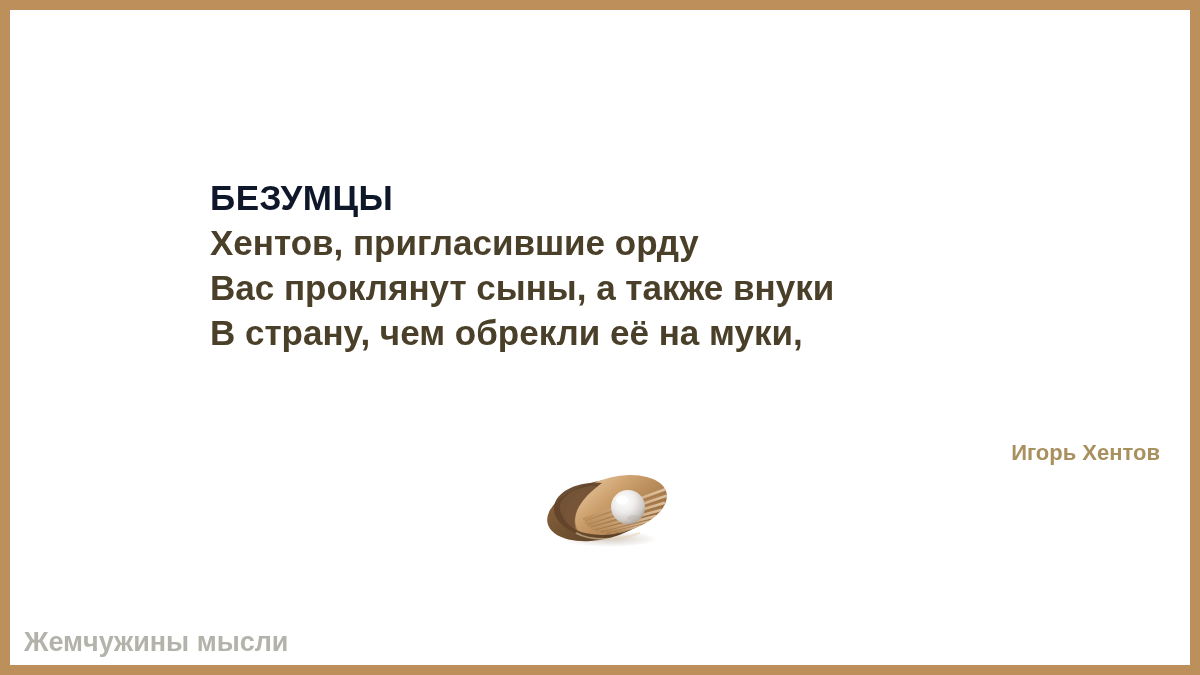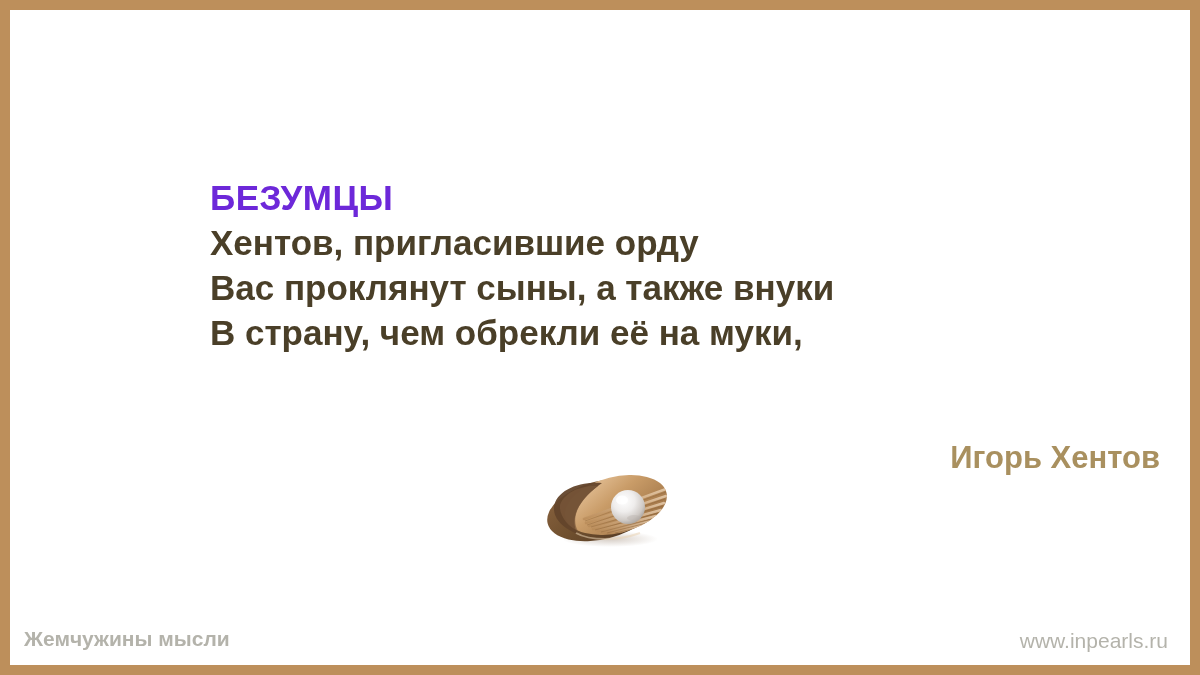--- a/index.html
+++ b/index.html
@@ -26,40 +26,40 @@
   .poem {
     position: absolute;
     left: 200px;
     top: 165px;
     width: 960px;
   }
 
   .poem-title {
     font-size: 35px;
     font-weight: bold;
-    color: #6d28d9;
+    color: #0f172a;
     line-height: 45px;
     letter-spacing: 0.5px;
     white-space: pre;
   }
 
   .poem-line {
     font-size: 35px;
     font-weight: bold;
     color: #4a3f28;
     line-height: 45px;
     white-space: pre;
   }
 
   
   .author {
     position: absolute;
     right: 30px;
     top: 430px;
-    font-size: 31px;
+    font-size: 22px;
     font-weight: bold;
     color: #a9905f;
     text-align: right;
     white-space: pre;
   }
 
   
   .shell-wrap {
     position: absolute;
     left: 530px;
@@ -71,21 +71,21 @@
     display: block;
     width: 140px;
     height: 85px;
   }
 
   
   .footer-left {
     position: absolute;
     left: 14px;
     top: 617px;
-    font-size: 21px;
+    font-size: 27px;
     font-weight: bold;
     color: #b4b3ab;
     white-space: pre;
   }
   .footer-right {
     position: absolute;
     right: 22px;
     top: 619px;
     font-size: 21px;
     font-weight: normal;
@@ -177,15 +177,14 @@
       <path d="M36 68 C50 76 78 76 100 68" stroke="#e9d3b5" stroke-width="2" fill="none" opacity="0.55"></path>
 
       <circle cx="88" cy="42" r="17" fill="url(#gPearl)"></circle>
       <ellipse cx="82" cy="35" rx="6" ry="4.5" fill="#ffffff" opacity="0.85"></ellipse>
       <ellipse cx="94" cy="53" rx="7" ry="3" fill="#b8b2ac" opacity="0.4"></ellipse>
     </svg>
   </div>
 
   <div class="footer-left">Жемчужины мысли</div>
 
-  <a class="footer-right" href="#" style="text-decoration:none;">www.inpearls.ru</a>
 
 </div>
 
 </body></html>

